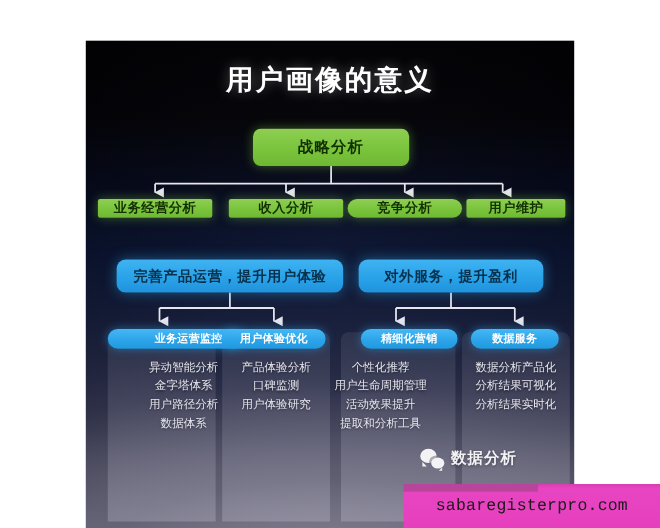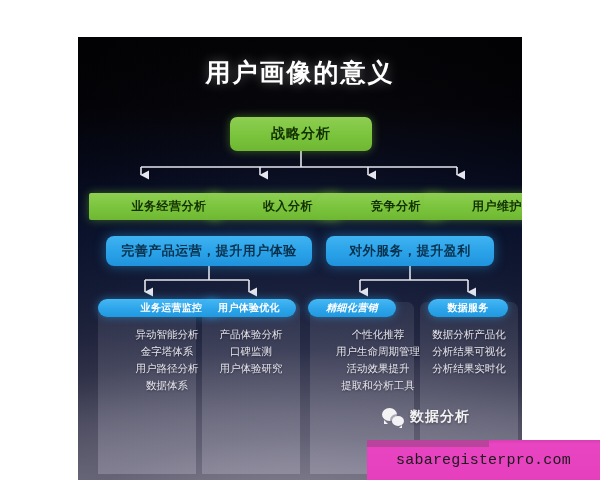--- a/index.html
+++ b/index.html
@@ -90,26 +90,25 @@
   }
   #root-box {
     left: 152px; top: 80px;
     width: 142px; height: 34px;
     border-radius: 7px;
     font-size: 14px;
     letter-spacing: 1px;
     font-family: Liberation Mono, monospace;
   }
   .lvl2 {
-    top: 156px;
-    height: 27px;
+    top: 144px;
+    height: 17px;
     border-radius: 2px;
     font-size: 12px;
     letter-spacing: 0.5px;
-    padding-left: 28px;
   }
   #lvl2-0 { left: 11px;  width: 104px; }
   #lvl2-1 { left: 130px; width: 104px; }
   #lvl2-2 { left: 238px; width: 104px; border-radius: 12px; }
   #lvl2-3 { left: 346px; width: 90px;  }
 
   .bbox {
     position: absolute;
     top: 199px;
     height: 30px;
@@ -153,36 +152,36 @@
     font-weight: bold;
     display: flex;
     align-items: center;
     justify-content: center;
     letter-spacing: 0.3px;
     box-shadow: 0 0 9px rgba(43,163,233,0.55);
     z-index: 6;
   }
   #pill-0 { left: 20px;  width: 99px; padding-left: 24px; }
   #pill-1 { left: 124px; width: 94px; }
-  #pill-2 { left: 230px; width: 88px; font-style: italic; }
+  #pill-2 { left: 250px; width: 88px; }
   #pill-3 { left: 350px; width: 80px; }
 
   .collist {
     position: absolute;
     top: 289px;
     color: #e8e7f0;
     font-size: 10.5px;
     line-height: 17px;
     text-align: center;
     z-index: 6;
     text-shadow: 0 1px 2px rgba(0,0,0,0.45);
   }
   #list-0 { left: 20px;  width: 98px; padding-left: 20px; }
   #list-1 { left: 124px; width: 98px; }
-  #list-2 { left: 244px; width: 112px; }
+  #list-2 { left: 212px; width: 112px; }
   #list-3 { left: 340px; width: 102px; }
   .collist div { white-space: nowrap; }
 
   
   #wires {
     position: absolute;
     left: 0; top: 0;
     width: 444px; height: 443px;
     z-index: 4;
     pointer-events: none;

